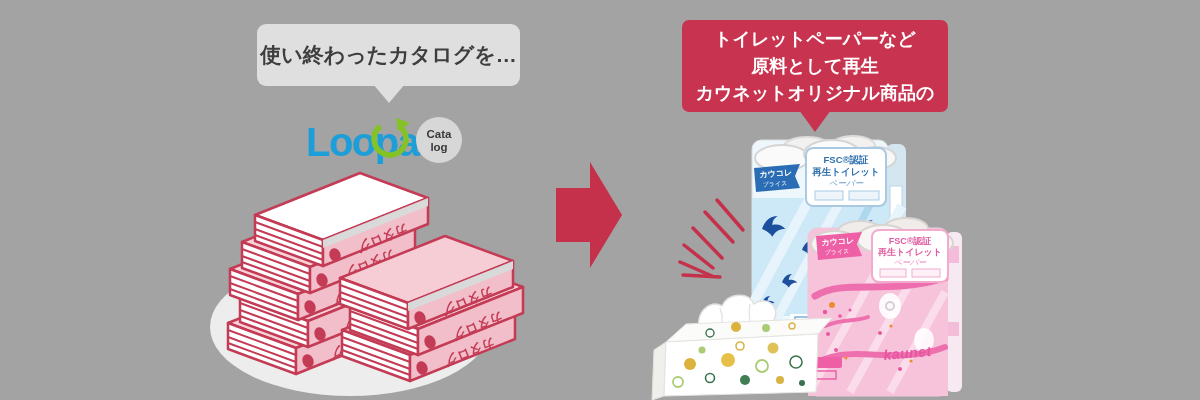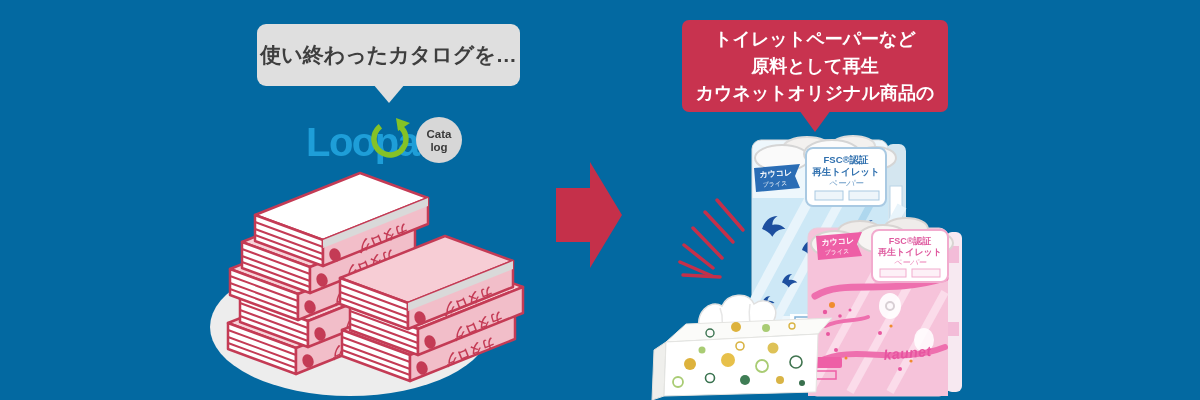--- a/index.html
+++ b/index.html
@@ -1,17 +1,17 @@
 <!DOCTYPE html>
 <html><head>
 <meta charset="utf-8">
 <style>
   html,body{margin:0;padding:0;background:#fff;}
   #canvas{
-    position:relative;width:1200px;height:400px;overflow:hidden;background:#0369a1;
+    position:relative;width:1200px;height:400px;overflow:hidden;background:#a3a3a3;
     font-family:"Liberation Sans","DejaVu Sans",sans-serif;
   }
   .abs{position:absolute;}
   
   .bubble-gray{
     left:257px;top:24px;width:263px;height:62px;background:#dfdfdf;border-radius:9px;
     text-align:center;line-height:62px;font-size:21px;font-weight:bold;color:#3e3e3e;
   }
   .bubble-gray-tail{
     left:373px;top:84px;width:0;height:0;

